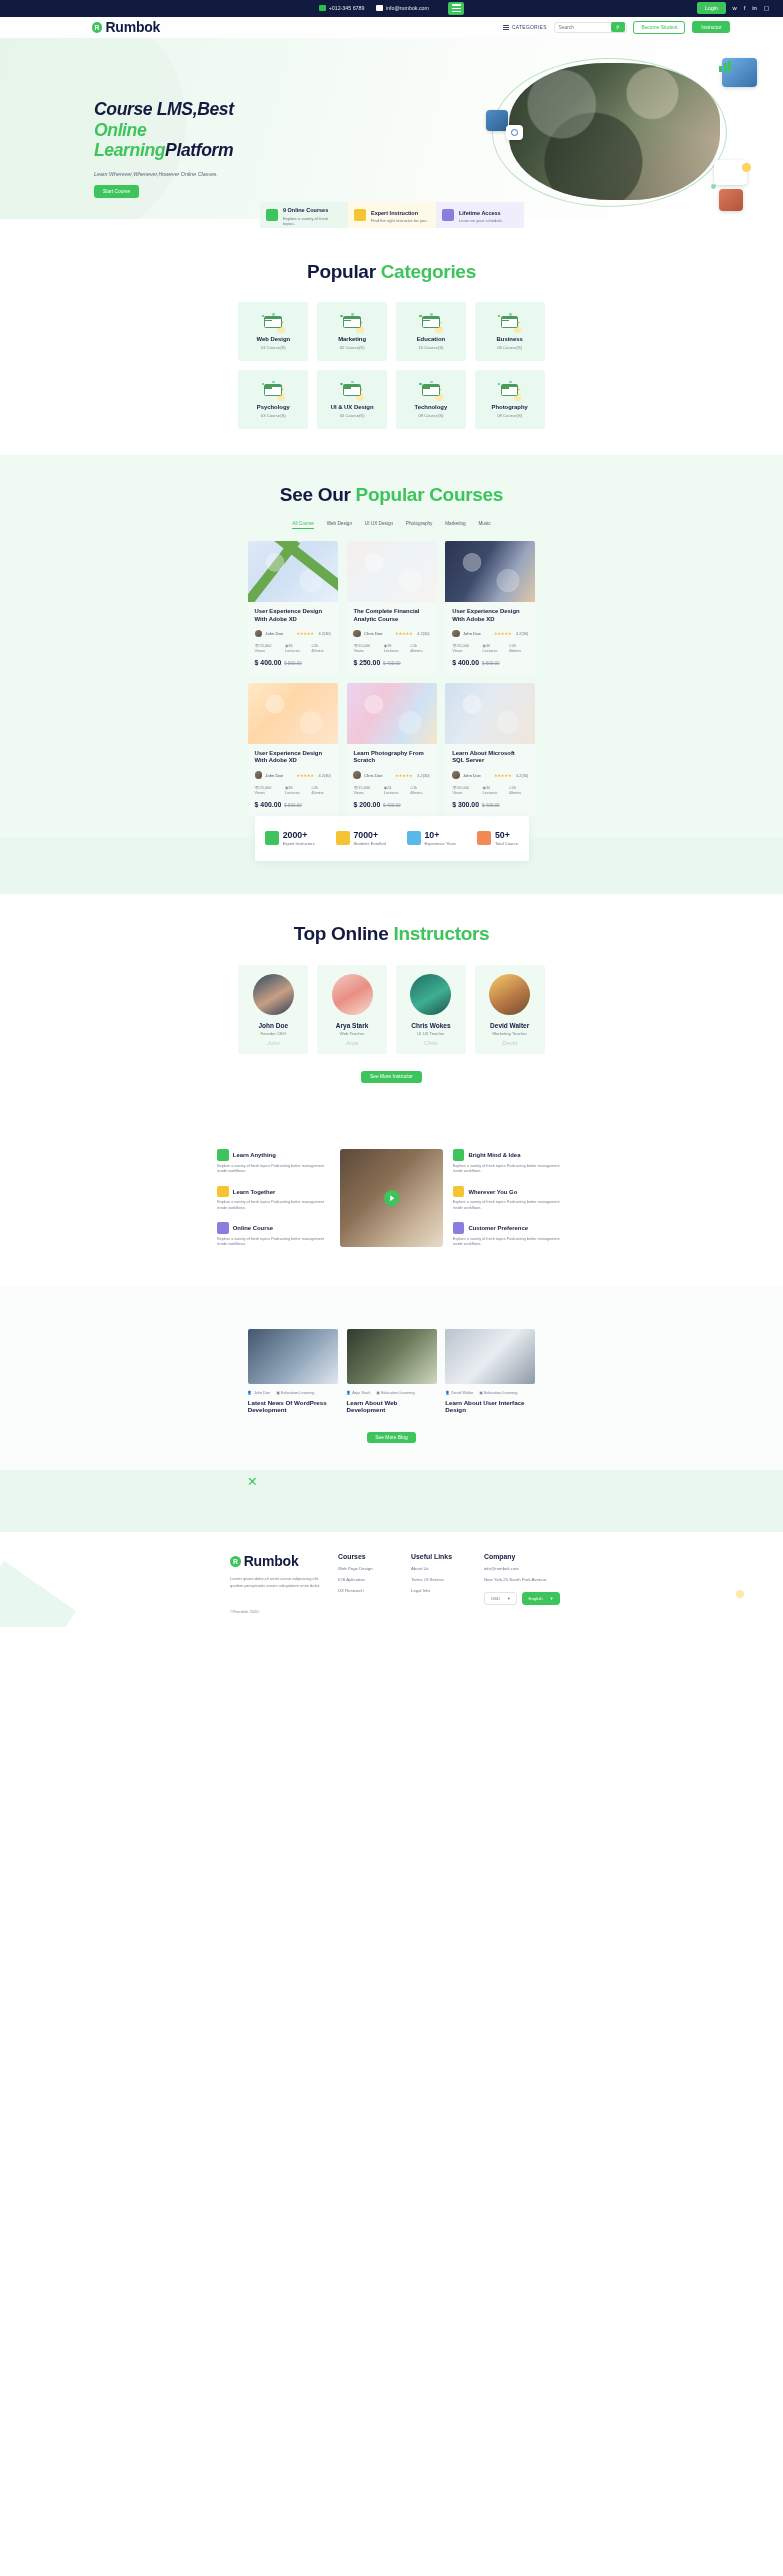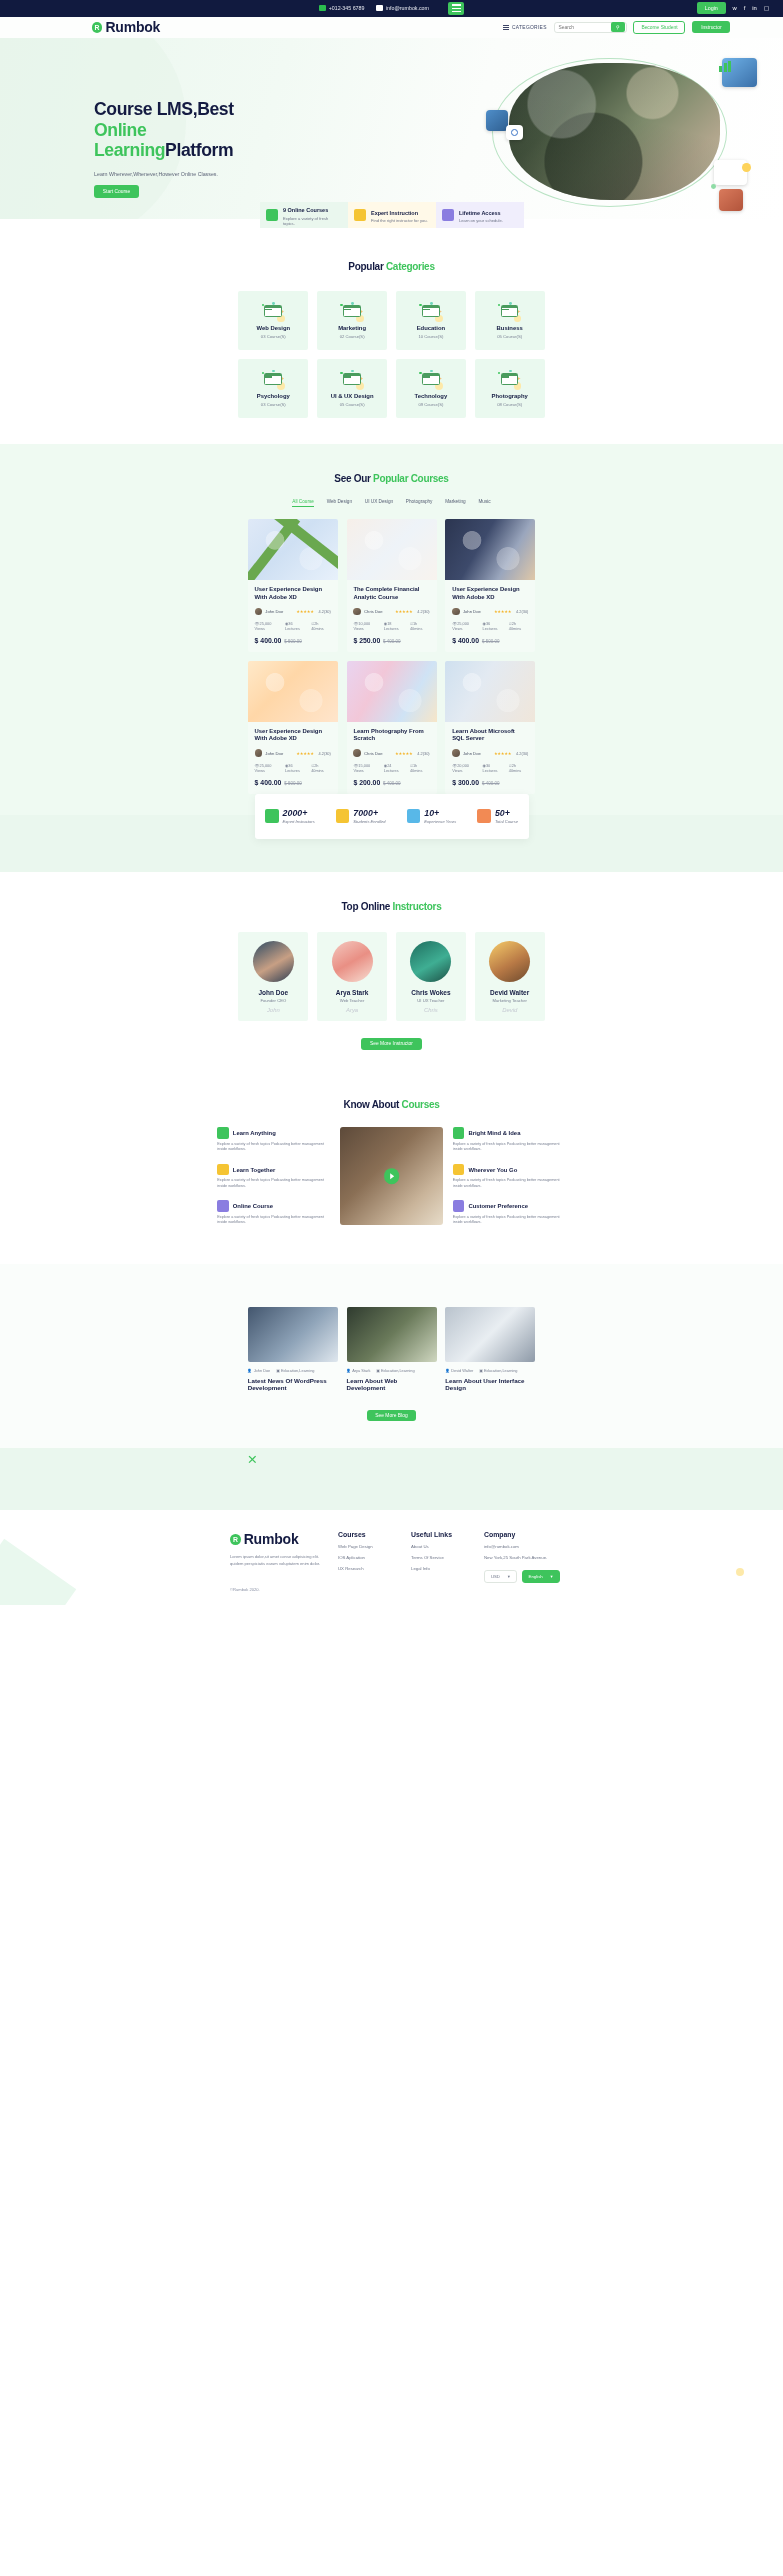--- a/index.html
+++ b/index.html
@@ -33,21 +33,21 @@
   .cats .bars i { width:5.9px; height:1px; background:#3c4566; display:block;}
   .searchbox { display:flex; align-items:center; border:1px solid #dfe6e0; border-radius:2.9px; height:11.7px; width:73px; padding-left:3.9px; background:#fff;}
   .searchbox input { border:0; outline:0; font-size:4.9px; width:47px; font-family:inherit; color:#8a91a5; background:transparent;}
   .search-go { width:13.7px; height:9.8px; background:#3ec45c; border-radius:2px; margin-left:auto; margin-right:1px; display:flex; align-items:center; justify-content:center; color:#fff; font-size:4.9px;}
   .btn-outline { border:1px solid #3ec45c; color:#3ec45c; font-size:4.9px; padding:2.9px 6.9px; border-radius:2.9px; }
   .btn-fill { background:#3ec45c; color:#fff; font-size:4.9px; padding:3.4px 8.8px; border-radius:2.9px; }
 
   
   .hero { position:relative; height:181px; background:linear-gradient(105deg,#eaf7ee 0%, #f2faf4 35%, #fbfdfb 60%, #ffffff 100%); overflow:hidden; }
   .hero-blob { position:absolute; left:-59px; top:-39px; width:245px; height:245px; border-radius:50%; background:#e6f5ea; opacity:.65;}
-  .hero-text { position:absolute; left:94px; top:61px; width:245px; z-index:5;}
+  .hero-text { position:absolute; left:94px; top:61px; width:245px; z-index:5;font-style:italic;}
   .h1 { font-size:17.6px; line-height:20.6px; font-weight:bold; color:#141b42; letter-spacing:-0.4px;}
   .h1 .g { color:#3ec45c;text-align:center; }
   .hero-sub { font-size:5.3px; color:#5d6478; margin-top:9.8px;}
   .hero-btn { margin-top:8.8px; display:inline-block; background:#3ec45c; color:#fff; font-size:4.9px; padding:3.9px 8.8px; border-radius:2.9px;}
   .hero-art { position:absolute; right:24.5px; top:17.6px; width:284px; height:157px; }
   .art-main { position:absolute; left:34px; top:7.8px; width:211px; height:137px; border-radius:45% 46% 42% 48%/44% 42% 48% 46%;
      background:linear-gradient(135deg,#2f3b2f 0%,#4a5a43 30%,#7d8a6b 55%,#b0a58c 80%,#c9c0a5 100%); overflow:hidden;}
   .art-main:after { content:''; position:absolute; inset:0; background:
      radial-gradient(circle at 25% 30%, rgba(255,255,255,.22) 0 18%, transparent 19%),
      radial-gradient(circle at 68% 22%, rgba(240,225,200,.35) 0 14%, transparent 15%),
@@ -73,21 +73,21 @@
   .feat.b { background:#fff9e8; }
   .feat.c { background:#f0eefc; }
   .feat .fi { width:11.7px; height:11.7px; flex:0 0 11.7px; border-radius:2px; }
   .feat.a .fi { background:#3ec45c;}
   .feat.b .fi { background:#f5c433;}
   .feat.c .fi { background:#8a7de0;}
   .feat-t { font-size:5.5px; font-weight:bold; color:#141b42;}
   .feat-s { font-size:4.1px; color:#6f7689; margin-top:1.5px;}
 
   
-  .sec-head { text-align:center; font-size:10px; font-weight:bold; color:#141b42; letter-spacing:-0.3px;}
+  .sec-head { text-align:center; font-size:19px; font-weight:bold; color:#141b42; letter-spacing:-0.3px;}
   .sec-head .g { color:#3ec45c; }
 
   
   .cat-wrap { padding:33px 0 25.5px; background:#fff;}
   .cat-grid { display:grid; grid-template-columns:repeat(4,70px); gap:8.8px; justify-content:center; margin-top:19.6px;}
   .cat-card { background:#eaf9ef; height:59px; display:flex; flex-direction:column; align-items:center; justify-content:center; gap:2.9px; border-radius:2px;}
   .cat-ico { width:23.5px;height:19.6px; position:relative;}
   .cat-name { font-size:5.9px; font-weight:bold; color:#141b42;}
   .cat-cnt { font-size:4.2px; color:#7b8294;}
 
@@ -124,21 +124,21 @@
   .avatar { width:7.8px;height:7.8px;border-radius:50%; background:linear-gradient(140deg,#8d7a66,#5b4e42); flex:0 0 7.8px;}
   .inst { font-size:4.2px; color:#4c5468;}
   .stars { margin-left:auto; color:#f5b223; font-size:4.2px; letter-spacing:-0.3px;}
   .rate { font-size:3.9px; color:#6f7689; margin-left:2px;}
   .course-stats { display:flex; gap:3.9px; margin-top:5.9px; font-size:3.9px; color:#7b8294;}
   .price { margin-top:5.9px; font-size:6.9px; font-weight:bold; color:#141b42;}
   .price s { font-size:4.5px; color:#9aa0ad; font-weight:normal; margin-left:2.9px;}
 
   
   .stats-band { position:relative; background:#eaf7ee; height:57px; margin-top:-17.6px;}
-  .stats-card { position:absolute; left:50%; transform:translateX(-50%); top:-21.5px; width:274px; height:45px; background:#fff; box-shadow:0 2px 9.8px rgba(0,0,0,.06); display:flex; align-items:center; justify-content:space-around; border-radius:2.9px;font-style:italic;}
+  .stats-card { position:absolute; left:50%; transform:translateX(-50%); top:-21.5px; width:274px; height:45px; background:#fff; box-shadow:0 2px 9.8px rgba(0,0,0,.06); display:flex; align-items:center; justify-content:space-around; border-radius:2.9px;}
   .stat { display:flex; align-items:center; gap:3.9px;}
   .st-ico { width:13.7px;height:13.7px;border-radius:2px;}
   .st-n { font-size:8.8px; font-weight:bold; color:#141b42;}
   .st-l { font-size:4.1px; color:#6f7689; margin-top:1px;}
 
   
   .inst-wrap { background:#fff; padding:29px 0 25.5px;}
   .inst-grid { display:grid; grid-template-columns:repeat(4,70px); gap:8.8px; justify-content:center; margin-top:19.6px;}
   .inst-card { background:#eefaf2; border-radius:2px; padding:9.8px 0 7.8px; text-align:center; position:relative;}
   .inst-photo { width:41px;height:41px;border-radius:50%; margin:0 auto; position:relative; overflow:hidden;}
@@ -608,23 +608,20 @@
           <div class="inst-r">Marketing Teacher</div>
           <div class="sign">Devid</div>
         </div>
       </div>
     <div class="center-btn">
       <span class="btn-fill">See More Instructor</span>
     </div>
   </div>
 
   <div class="know">
-    <div class="sec-head">
-      <span>Know About </span><span class="g">Courses</span>
-    </div>
     <div class="know-grid">
       <div id="know-left">
           <div class="kn-item">
             <div class="kn-h">
               <span class="kn-i" style="background:#3ec45c"></span>
               <span class="kn-t">Learn Anything</span>
             </div>
             <div class="kn-p">Explore a variety of fresh topics Podcasting better management inside workflows.</div>
           </div>
           <div class="kn-item">

